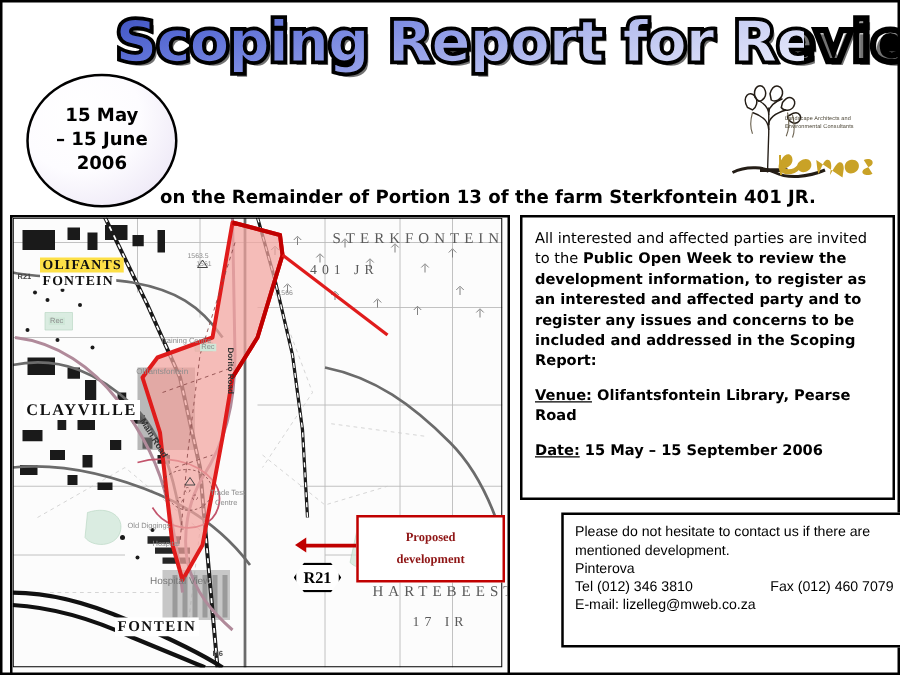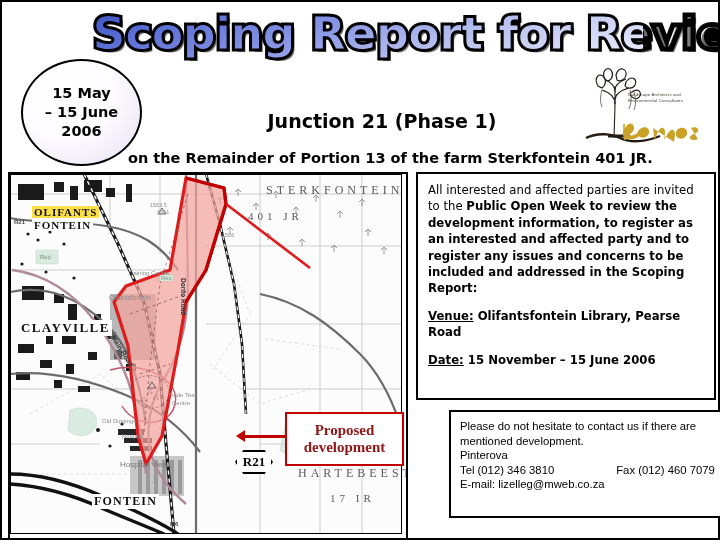--- a/index.html
+++ b/index.html
@@ -50,21 +50,21 @@
   #map svg{display:block;}
   .mlabel{position:absolute;font-family:"Liberation Serif",serif;color:#111;pointer-events:none;}
   .mlabel.sp{letter-spacing:4px;}
   .mfaint{position:absolute;font-family:"Liberation Sans",sans-serif;color:#8d8d8d;
           font-size:6px;pointer-events:none;}
 
   
   #callout{position:absolute;left:275px;top:238px;width:115px;height:50px;
      border:2.5px solid #c00000;background:#fff;
      display:flex;align-items:center;justify-content:center;text-align:center;
-     font-family:"Liberation Serif",serif;font-weight:bold;font-size:15px;
+     font-family:"Liberation Serif",serif;font-weight:bold;font-size:10px;
      line-height:17px;color:#8f1616;}
   #callout-line{position:absolute;left:232px;top:261px;width:44px;height:2.5px;background:#c00000;}
   #callout-arrow{position:absolute;left:226px;top:256px;width:0;height:0;
      border-top:6px solid transparent;border-bottom:6px solid transparent;
      border-right:9px solid #c00000;}
 
   
   #r21{position:absolute;left:225px;top:276px;width:38px;height:24px;}
   #r21 .hex{position:absolute;inset:0;background:#fff;border:2px solid #000;
      clip-path:polygon(22% 0,78% 0,100% 50%,78% 100%,22% 100%,0 50%);}
@@ -97,21 +97,20 @@
     <div class="wa wa-fill">Scoping Report for Review</div>
     <div class="wa wa-thin">Scoping Report for Review</div>
   </div>
 
   <div id="date-oval">
     <div>15 May</div>
     <div>– 15 June</div>
     <div>2006</div>
   </div>
 
-  <div id="proj-title">Junction 21 (Phase 1)</div>
   <div id="proj-sub">on the Remainder of Portion 13 of the farm Sterkfontein 401 JR.</div>
 
   <div id="logo">
     <svg width="140" height="84" viewBox="0 0 140 84">
       <g fill="none" stroke="#241d16" stroke-width="1.1">
         <path d="M46 72 L47 40 L47 20"></path>
         <path d="M47 38 C47 30 40 26 34 24"></path>
         <path d="M47 34 C47 28 54 24 61 22"></path>
         <path d="M47 26 C47 20 42 16 38 14"></path>
         <path d="M47 24 C47 18 53 15 58 13"></path>
@@ -354,21 +353,21 @@
       <div class="tx">R21</div>
     </div>
 
   </div>
 
   <div class="panel" id="panel-main">
     <p><span>All interested and affected parties are invited to the </span><span class="b">Public Open Week to review the development information, to register as an interested and affected party and to register any issues and concerns to be included and addressed in the Scoping Report:</span></p>
     <div class="gap"></div>
     <p><span class="b u">Venue:</span><span class="b"> Olifantsfontein Library, Pearse Road</span></p>
     <div class="gap"></div>
-    <p><span class="b u">Date:</span><span class="b">  15 November – 15 June  2006</span></p>
+    <p><span class="b u">Date:</span><span class="b">  15 May – 15 September  2006</span></p>
   </div>
 
   <div class="panel" id="panel-contact">
     <p>Please do not hesitate to contact us if there are</p>
     <p>mentioned development.</p>
     <p>Pinterova</p>
     <p><span>Tel (012) 346 3810</span><span class="faxsp"></span><span>Fax (012) 460 7079</span></p>
     <p>E-mail:  lizelleg@mweb.co.za</p>
   </div>
 

